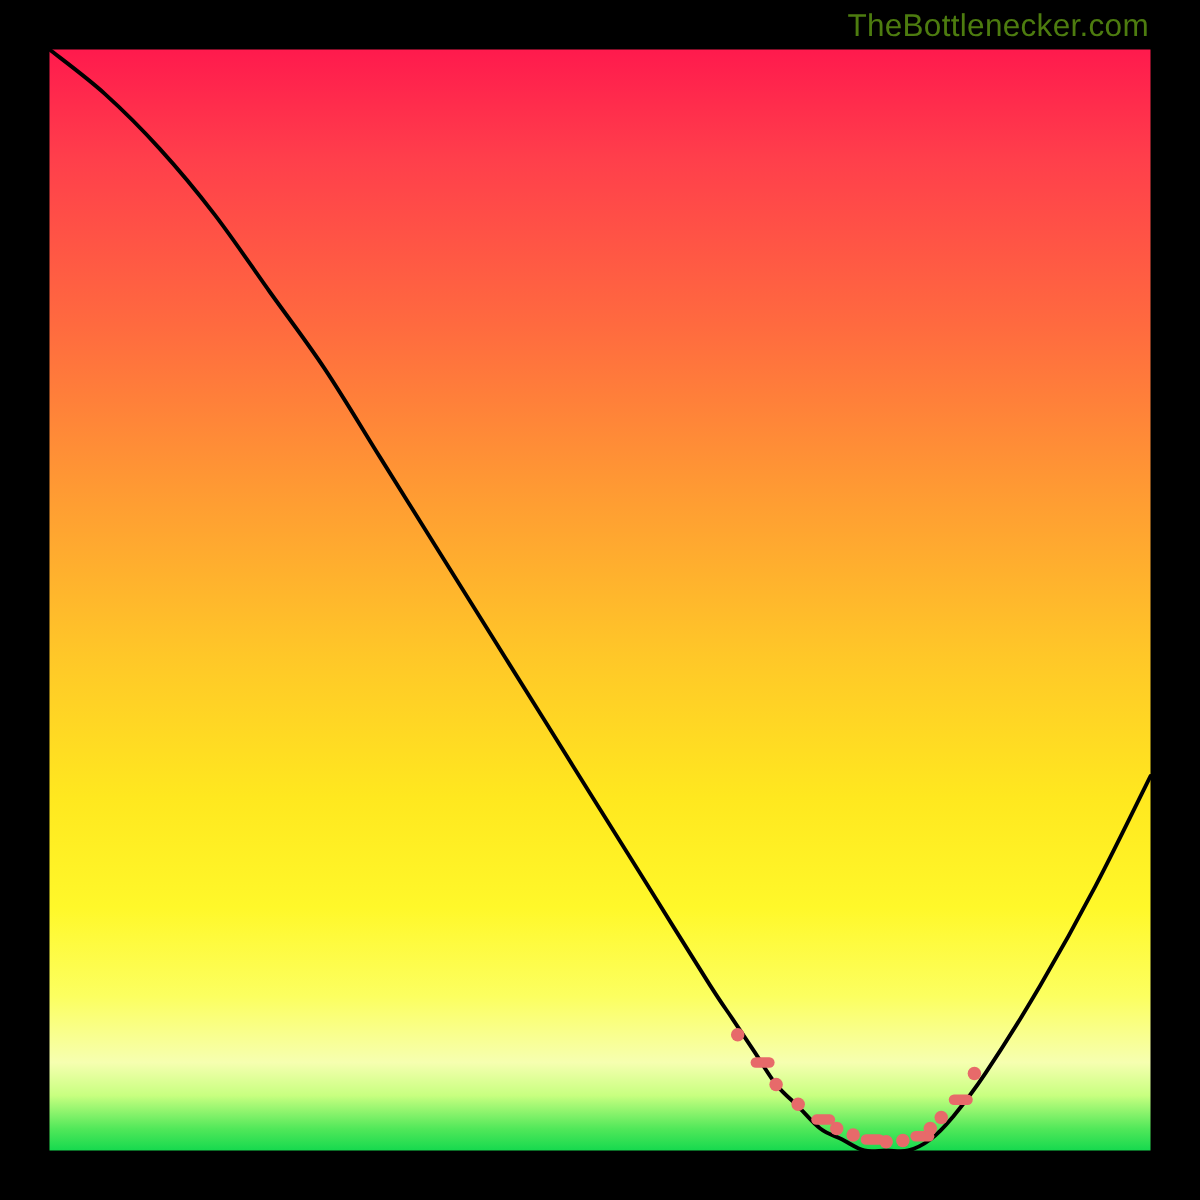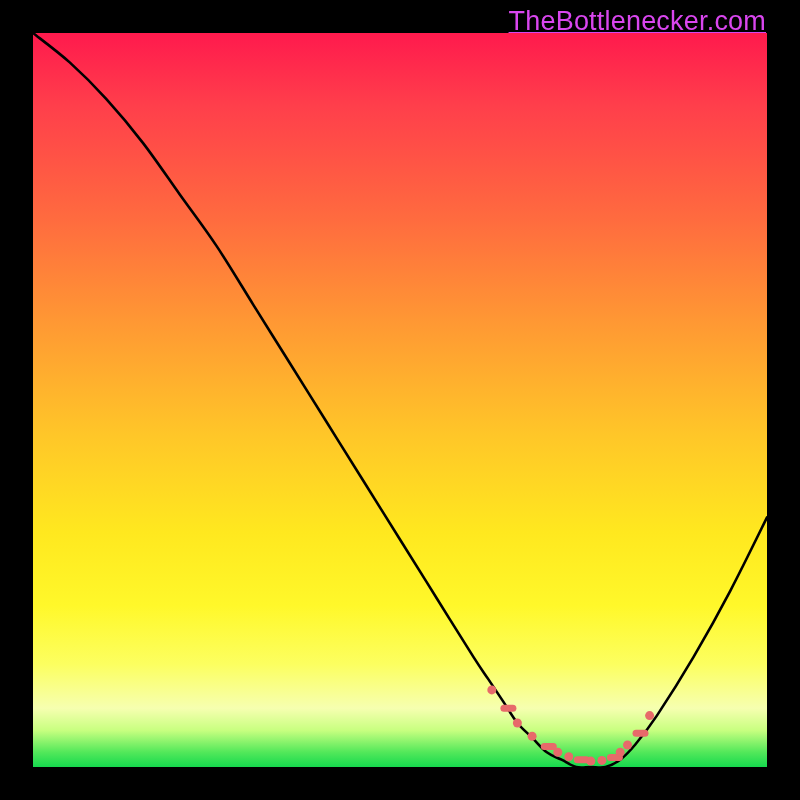--- a/index.html
+++ b/index.html
@@ -39,25 +39,24 @@
       #f6ffb0 92%,
       #c8ff80 95%,
       #52e85a 98%,
       #16d94e 100%
     );
   }
   .attribution {
     position: absolute;
     top: 6px;
     right: 34px;
-    color: #d946ef;
-    font-size: 27px;
+    color: #4d7c0f;
+    font-size: 21px;
     font-weight: 500;
     letter-spacing: 0.2px;
-    text-decoration: underline;
   }
   svg.curve {
     position: absolute;
     left: 0;
     top: 0;
     width: 734px;
     height: 734px;
     overflow: visible;
   }
 </style>

